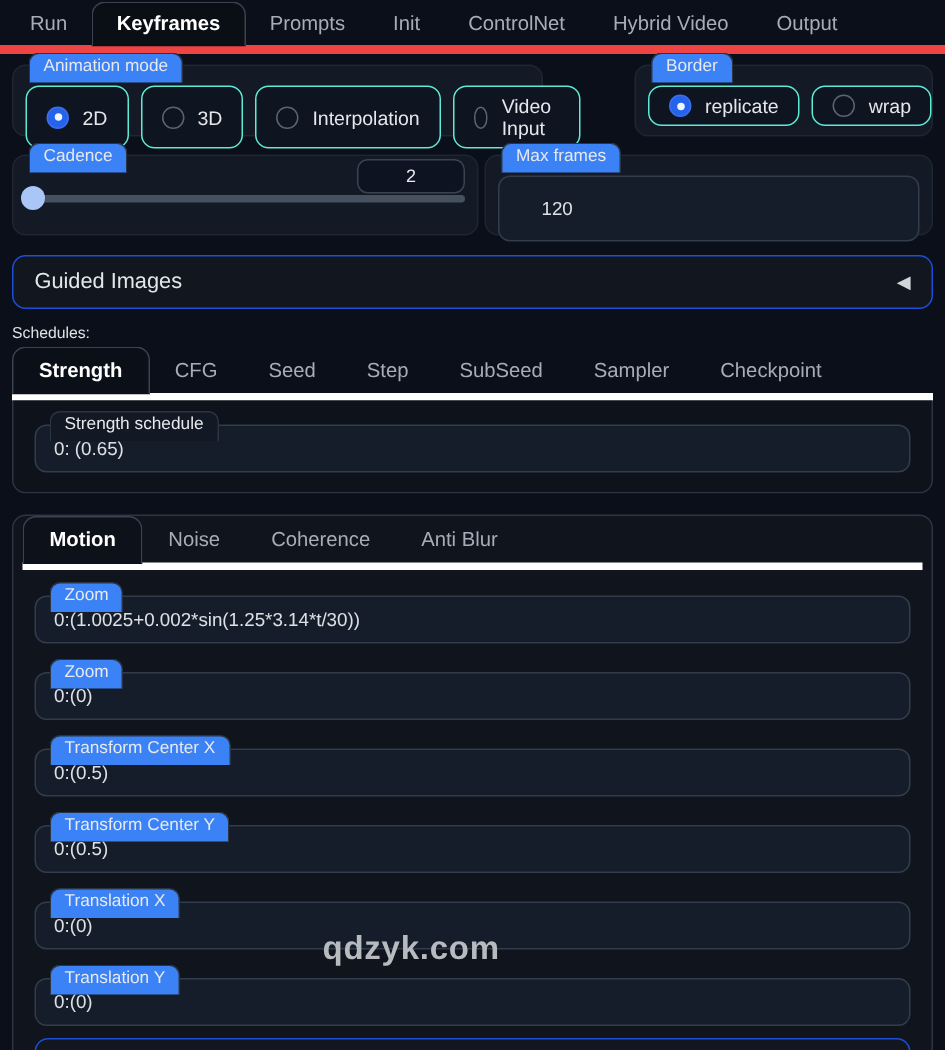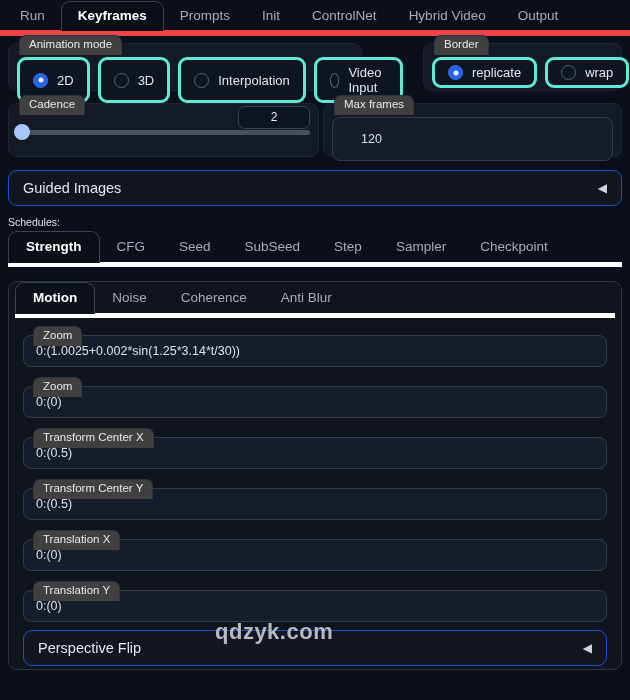--- a/index.html
+++ b/index.html
@@ -9,26 +9,26 @@
   
   .tabbar{display:flex;align-items:flex-end;height:30px;border-bottom:6px solid #ef4444;padding:0 4px;}
   .tab{padding:6px 16px 7px;font-size:13.5px;color:#a6adb8;white-space:nowrap;cursor:pointer;}
   .tab.sel{background:#0a0e15;border:1px solid #3a4350;border-bottom:1px solid #0a0e15;
            border-radius:9px 9px 0 0;margin-bottom:-1px;color:#ffffff;font-weight:700;}
 
   
   .row{display:flex;justify-content:space-between;margin:0 8px;}
   .block{position:relative;background:#131a26;border:1px solid #1e2633;border-radius:9px;}
   .chip{position:absolute;top:-9px;left:10px;z-index:3;font-size:11.5px;line-height:1;
-        padding:3px 9px 4px;color:#e7e9ec;background:#404040;border:1px solid #2b3443;
+        padding:3px 9px 4px;color:#e7e9ec;background:#3b82f6;border:1px solid #2b3443;
         border-bottom:none;border-radius:7px 7px 0 0;white-space:nowrap;}
 
   
   .pills{display:flex;gap:8px;padding:13px 8px 8px;}
-  .pill{display:flex;align-items:center;gap:9px;padding:5px 13px;border:3px solid #5eead4;
+  .pill{display:flex;align-items:center;gap:9px;padding:5px 13px;border:1px solid #5eead4;
         border-radius:9px;background:#0e1420;font-size:13px;color:#e5e7eb;cursor:pointer;}
   .rdot{position:relative;width:15px;height:15px;border-radius:50%;
         border:1.5px solid #5b6472;background:#0e1420;box-sizing:border-box;}
   .rdot.on{background:#2563eb;border-color:#3b6ef0;}
   .rdot.on::after{content:"";position:absolute;left:50%;top:50%;width:5px;height:5px;
         border-radius:50%;background:#f0f4ff;transform:translate(-50%,-50%);}
 
   
   .numbox{position:absolute;top:2px;right:8px;width:70px;height:21px;line-height:21px;
         text-align:center;font-size:12px;color:#e7e9ec;background:#0d1320;
@@ -142,24 +142,30 @@
     <span class="acc-label">Guided Images</span>
     <span class="acc-arrow">◀</span>
   </div>
 
   <div class="small-label">Schedules:</div>
   <div class="sched-wrap">
     <div class="itabs">
       <div class="itab sel">Strength</div>
       <div class="itab">CFG</div>
       <div class="itab">Seed</div>
+      <div class="itab">Step</div>
       <div class="itab">SubSeed</div>
-      <div class="itab">Step</div>
       <div class="itab">Sampler</div>
       <div class="itab">Checkpoint</div>
+    </div>
+    <div class="sched-content">
+      <div class="field" style="margin:0;">
+        <span class="chip" style="background:#121824;">Strength schedule</span>
+        <input class="tin" value="0: (0.65)" style="">
+      </div>
     </div>
   </div>
 
   <div class="motion">
     <div class="itabs">
       <div class="itab sel" style="background:#0d1119;border-bottom-color:#0d1119;">Motion</div>
       <div class="itab">Noise</div>
       <div class="itab">Coherence</div>
       <div class="itab">Anti Blur</div>
     </div>

